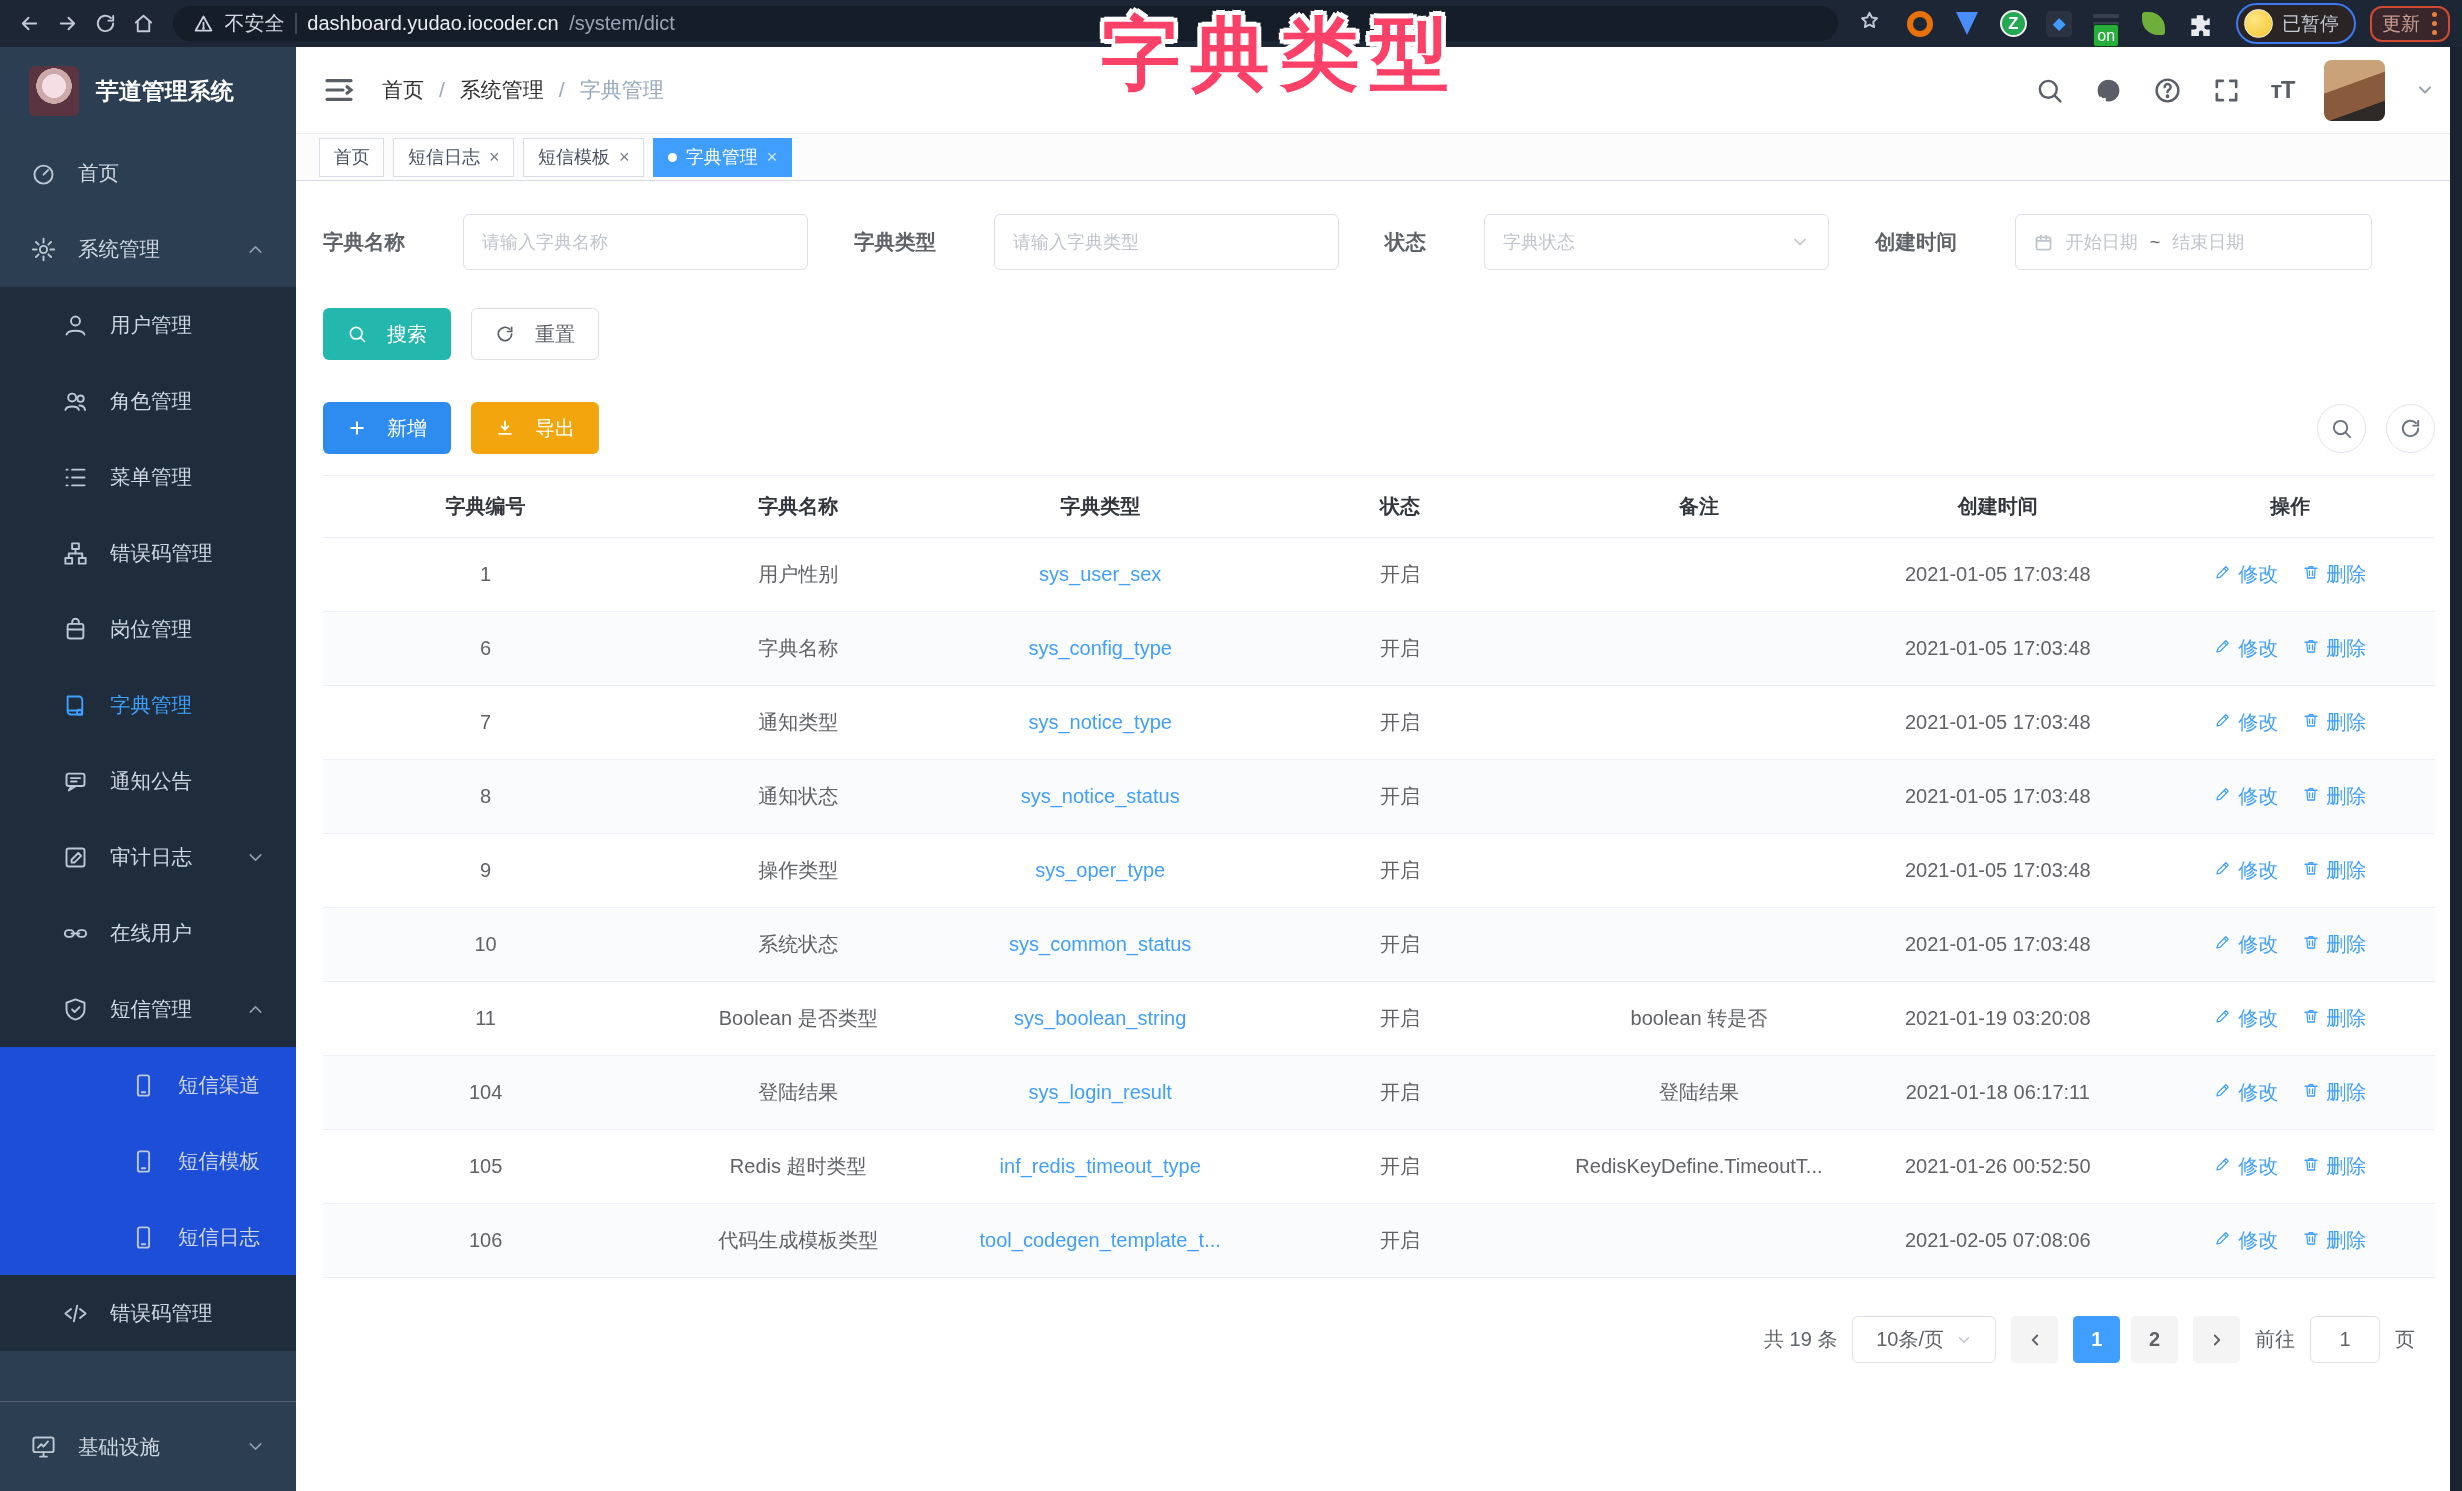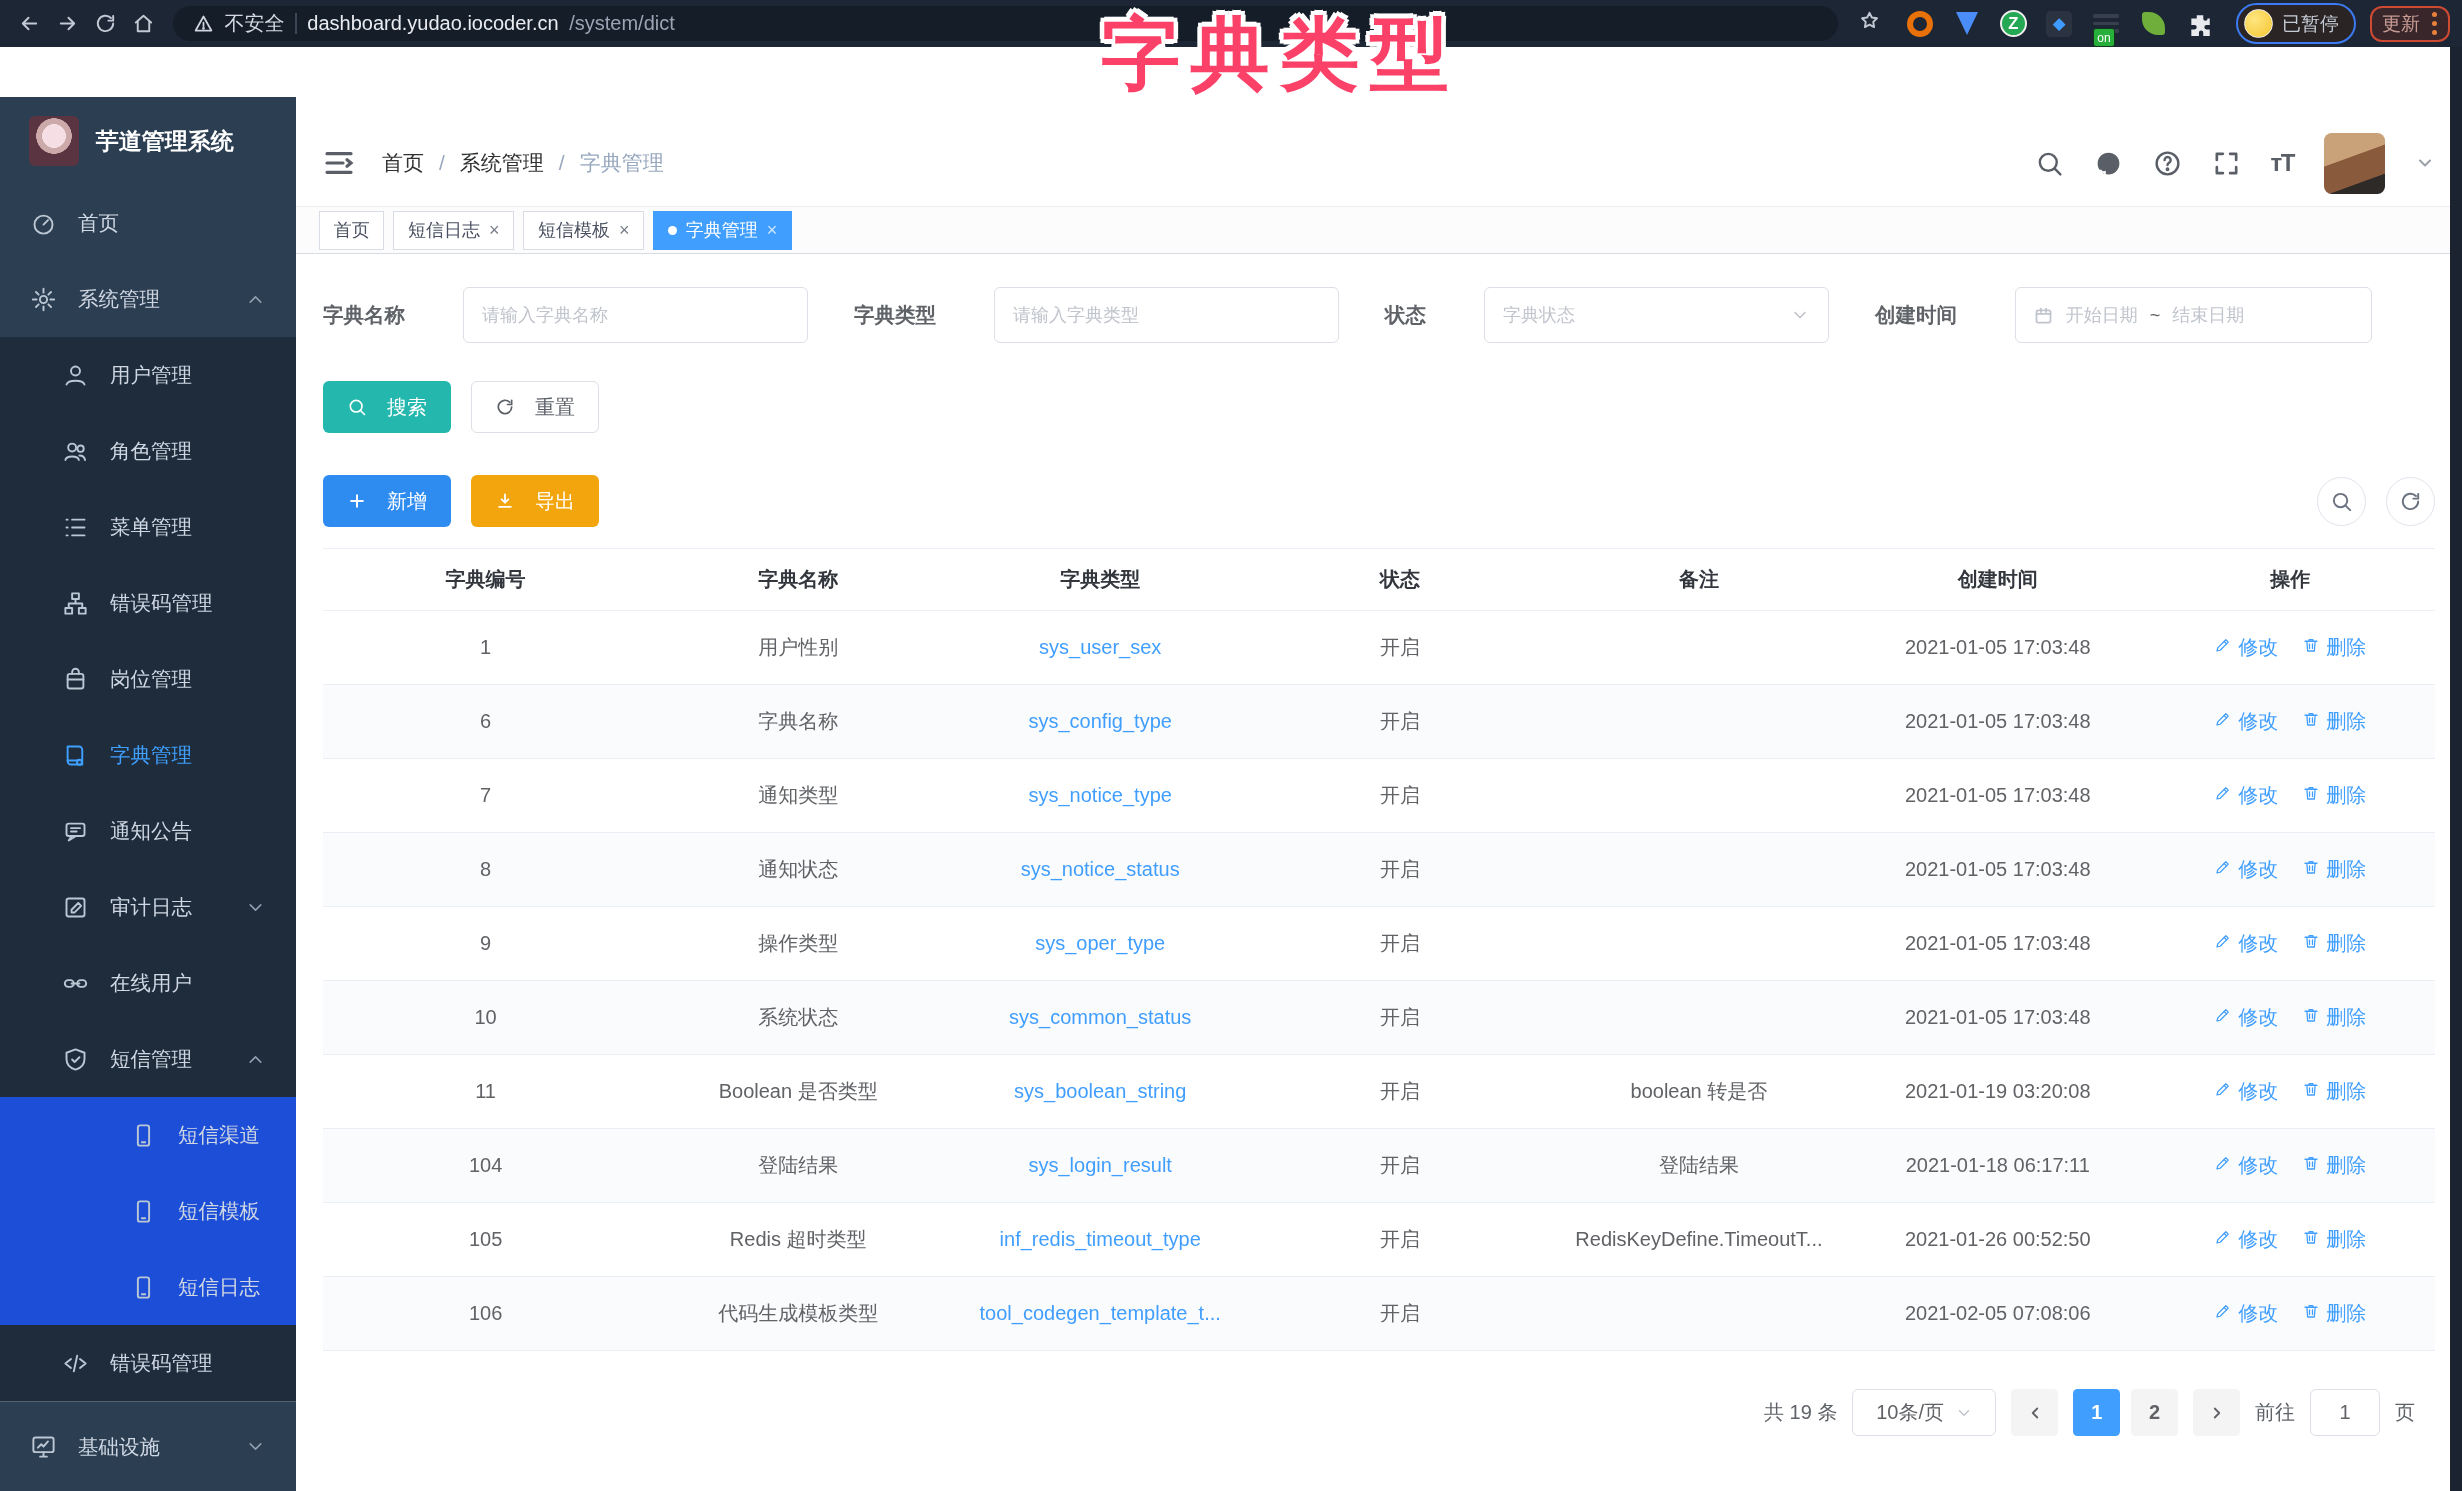--- a/index.html
+++ b/index.html
@@ -19,34 +19,34 @@
   .star-btn { color:#c2c9d4; width:30px; height:30px; margin:0 7.6px; }
   .star-btn svg { width:23px; height:23px; }
   .ext-row { display:flex; align-items:center; gap:18px; margin:0 7.6px; }
   .ext { width:29px; height:29px; display:flex; align-items:center; justify-content:center; position:relative; }
   .ext-orange { width:26px; height:26px; border:6.8px solid #e8710a; border-radius:50%; }
   .ext-gem { width:0; height:0; border-left:11.4px solid transparent; border-right:11.4px solid transparent; border-top:23px solid #4a8df8; }
   .ext-green { width:27px; height:27px; background:#24a853; border-radius:50%; border:2.3px solid #eee; display:flex; align-items:center; justify-content:center; color:#fff; font-size:16.7px; font-weight:bold; }
   .ext-pixel { width:26px; height:26px; background:#2b3240; border-radius:4.6px; display:flex; align-items:center; justify-content:center; color:#3f9bff; font-size:16.7px; }
   .ext-list { display:flex; flex-direction:column; gap:3.8px; }
   .ext-list i { display:block; width:26px; height:3.8px; background:#39404d; border-radius:1.5px; }
-  .ext-on { position:absolute; bottom:-9px; left:1.5px; background:#27ae3b; color:#fff; font-size:12px; line-height:1; padding:2.3px 3px; border-radius:3px; border:0.8px solid #10381a; }
+  .ext-on { position:absolute; bottom:-9px; left:1.5px; background:#27ae3b; color:#fff; font-size:16px; line-height:1; padding:2.3px 3px; border-radius:3px; border:0.8px solid #10381a; }
   .ext-leaf { width:23px; height:23px; background:#6fae3b; border-radius:3px 70% 3px 70%; }
   .ext-puzzle { color:#e8eaed; }
   .ext-puzzle svg { width:26px; height:26px; }
   .profile-pill { display:flex; align-items:center; gap:9px; border:2.3px solid #3d7bf5; border-radius:24px; background:#2a2524; padding:3.8px 15px 3.8px 6px; margin:0 10.6px; }
   .profile-emoji { width:29px; height:29px; border-radius:50%; background:radial-gradient(circle at 35% 35%, #ffe680, #f4c430); border:1.5px solid #efefef; }
   .profile-status { color:#c4cad5; font-size:19px; }
   .update-wrap { display:flex; align-items:center; gap:12px; border:2.3px solid #cf4a33; border-radius:12px; background:#39262a; padding:3px 10.6px; }
   .update-label { color:#c59b92; font-size:19px; }
   .kebab { display:flex; flex-direction:column; gap:3.8px; }
   .kebab i { width:5.3px; height:5.3px; background:#e8813c; border-radius:50%; }
 
   
-  .app { display:flex; height:1444px;align-items:flex-end; }
+  .app { display:flex; height:1444px; }
   .sidebar { width:296px; background:#2c3e52; flex:none; display:flex; flex-direction:column; }
   .logo-row { height:88px; display:flex; align-items:center; gap:16.7px; padding-left:29px; flex:none; }
   .logo-img { width:50px; height:50px; border-radius:6px; background:radial-gradient(circle at 50% 40%, #f6dfe4 0 30%, #caa 31% 45%, #5a3440 46%); flex:none; }
   .app-title { color:#ffffff; font-size:23px; font-weight:bold; }
   .menu { flex:1; display:flex; flex-direction:column; }
   .menu-item { height:76px; flex:none; display:flex; align-items:center; gap:21px; padding-left:30px; color:#cfd7e2; font-size:20.5px; cursor:pointer; }
   .menu-item .mi-icon { width:27px; height:27px; color:#bcc7d4; flex:none; }
   .menu-item .mi-icon svg { width:27px; height:27px; }
   .menu-item.level1 { background:#1e2c3c; padding-left:62px; }
   .menu-item.level2 { background:#1d4ed8; padding-left:130px; }

